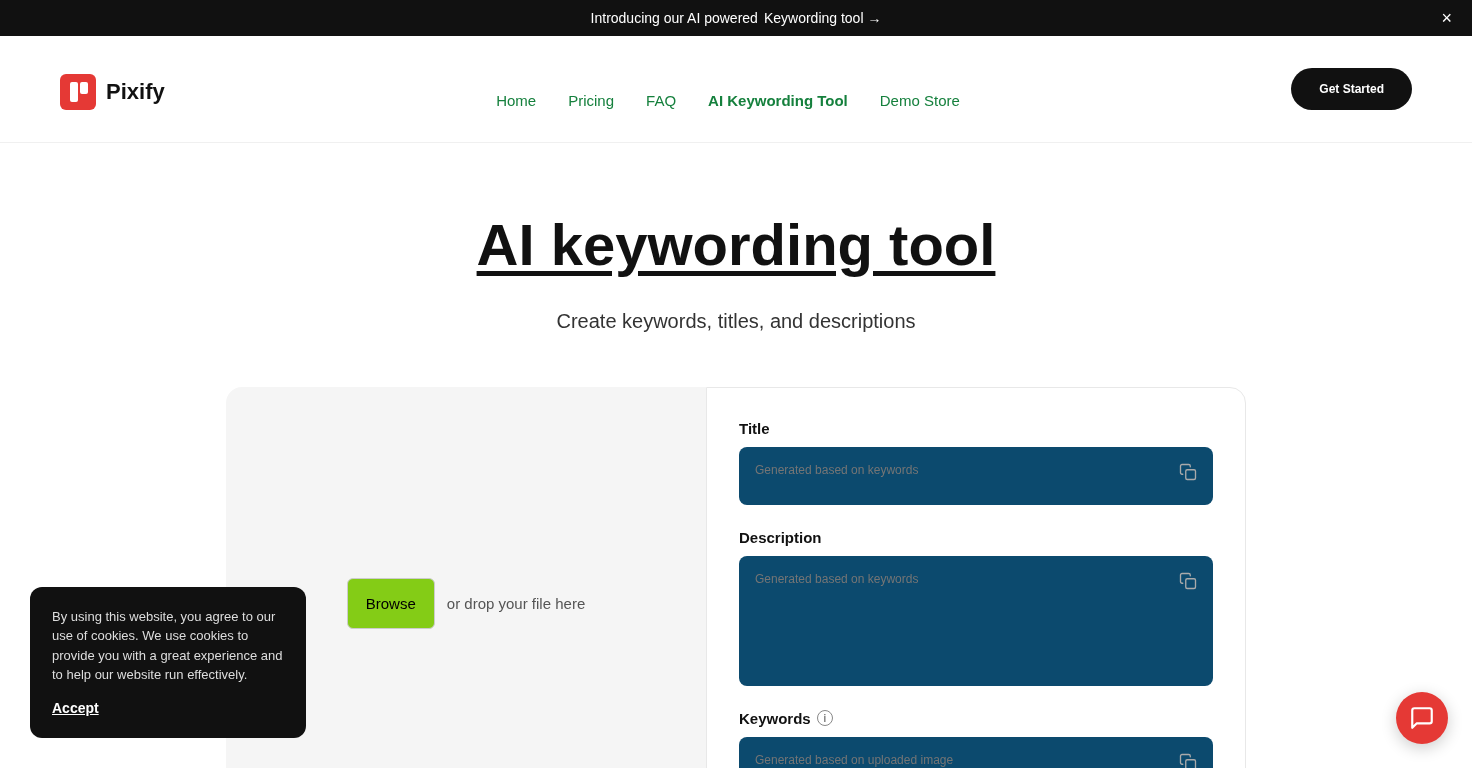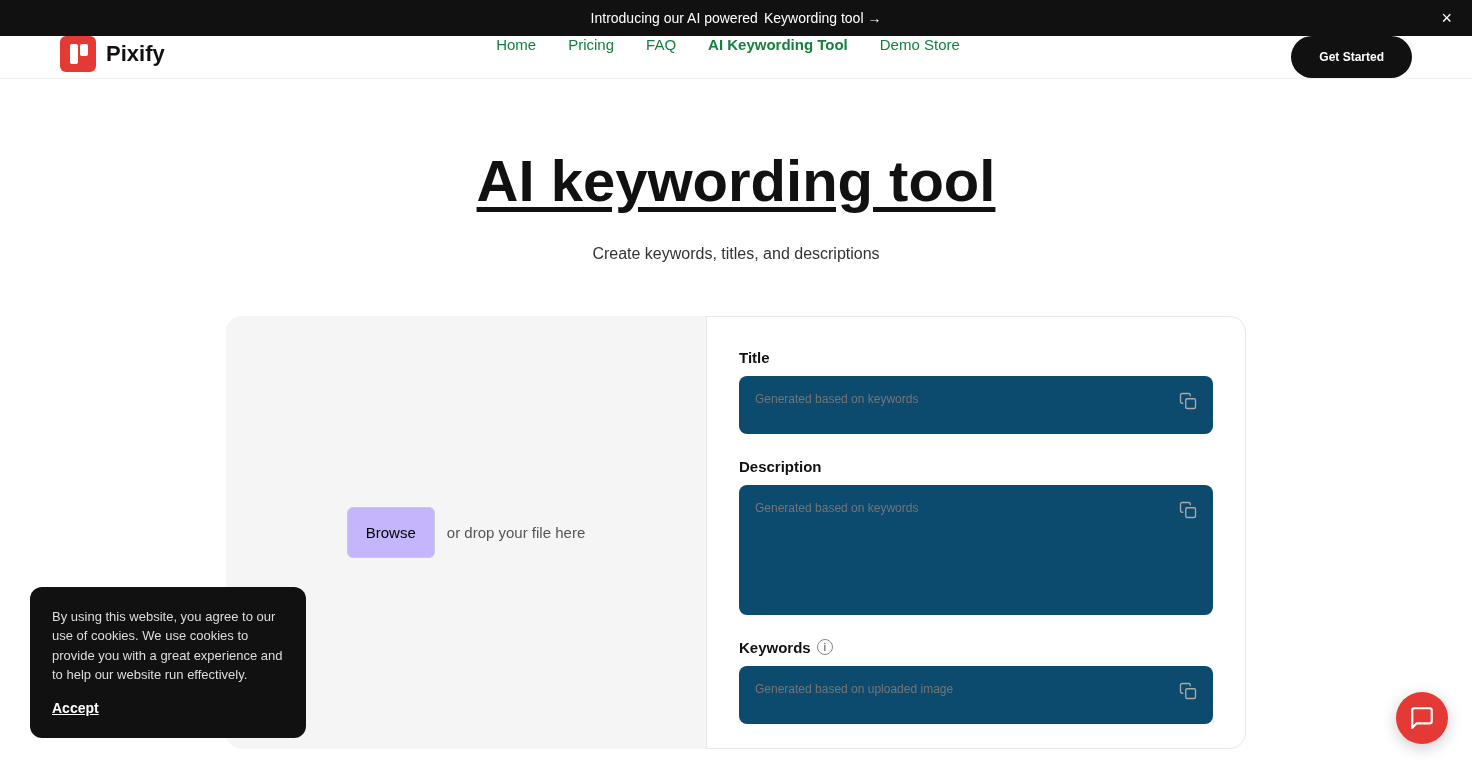--- a/index.html
+++ b/index.html
@@ -28,23 +28,23 @@
       border: none;
       color: #fff;
       font-size: 18px;
       cursor: pointer;
       line-height: 1;
     }
 
     
     nav {
       display: flex;
-      align-items: flex-start;
+      align-items: flex-end;
       justify-content: space-between;
-      padding: 0 60px;
+      padding: 32px 60px;
       border-bottom: 1px solid #f0f0f0;
     }
     .logo {
       display: flex;
       align-items: center;
       gap: 10px;
       text-decoration: none;
       color: #111;
     }
     .logo-icon {
@@ -89,21 +89,21 @@
     }
     .hero h1 {
       font-size: 58px;
       font-weight: 700;
       line-height: 1.1;
       text-decoration: underline;
       text-underline-offset: 6px;
       margin-bottom: 28px;
     }
     .hero p {
-      font-size: 16px;
+      font-size: 20px;
       color: #333;
       line-height: 1.6;
     }
 
     
     .tool-area {
       display: flex;
       gap: 0;
       max-width: 1100px;
       margin: 0 auto;
@@ -121,21 +121,21 @@
       justify-content: center;
       min-height: 340px;
       padding: 40px;
     }
     .upload-content {
       display: flex;
       align-items: center;
       gap: 12px;
     }
     .browse-btn {
-      background: #c4b5fd;
+      background: #84cc16;
       border: 1px solid #ccc;
       border-radius: 6px;
       padding: 16px 18px;
       font-size: 15px;
       cursor: pointer;
       font-weight: 500;
     }
     .upload-hint {
       font-size: 15px;
       color: #555;

